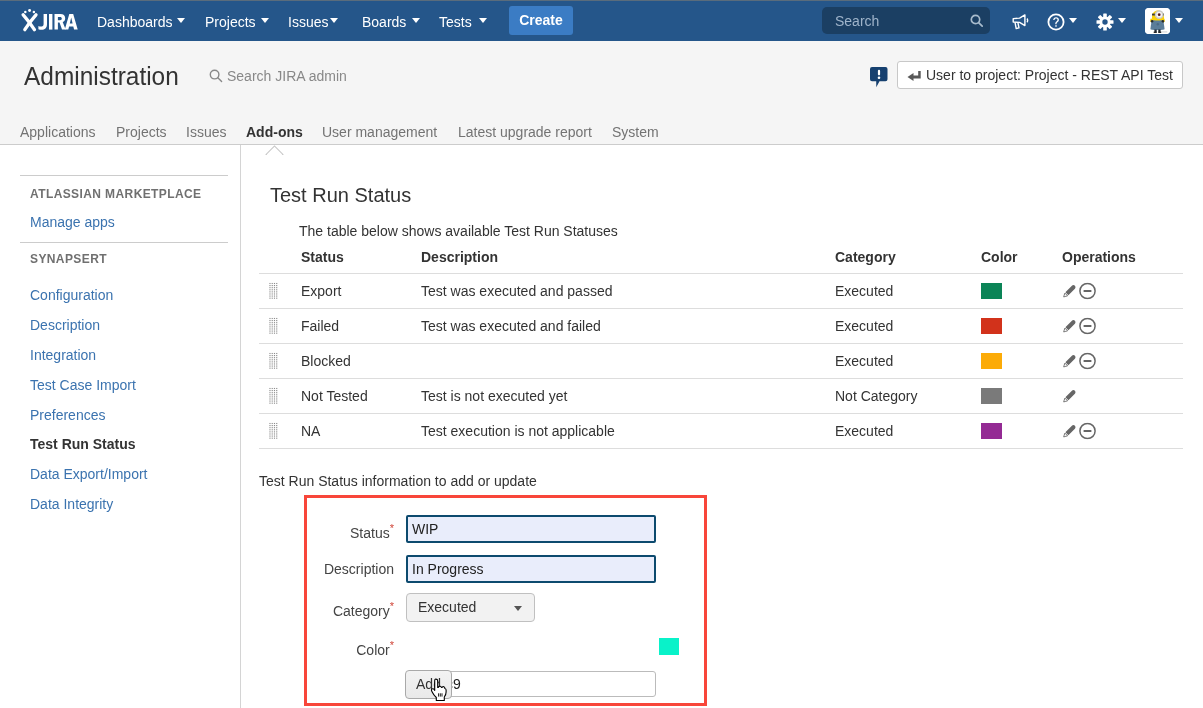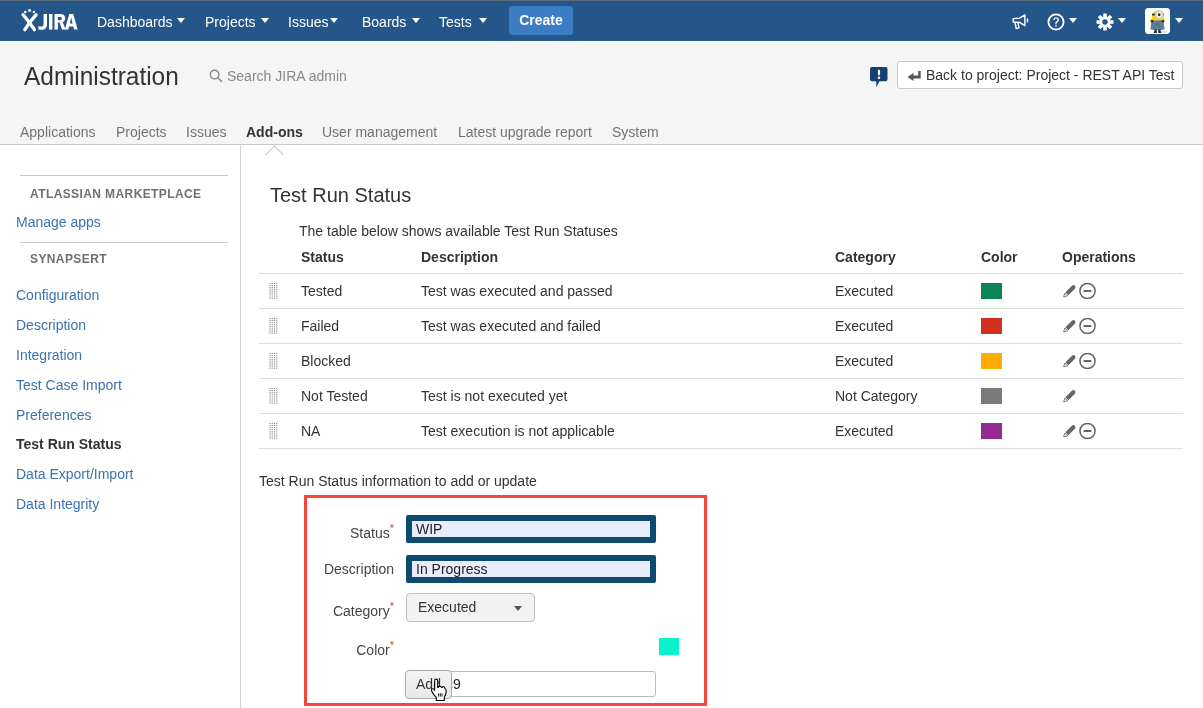--- a/index.html
+++ b/index.html
@@ -26,39 +26,39 @@
 #backbtn span { position:absolute; left:28px; top:5px; font-size:14px; color:#333; white-space:nowrap; }
 .tab { position:absolute; top:124px; font-size:14px; color:#737373; white-space:nowrap; }
 .tab.active { color:#333; font-weight:bold; }
 #notchwrap { position:absolute; left:258px; top:145px; width:34px; height:10px; overflow:hidden; }
 #notchborder { position:absolute; left:10px; top:3px; width:13px; height:13px; background:#fff; border:1px solid #c8c8c8; transform:rotate(45deg); }
 
 
 #vline { left:240px; top:145px; width:1px; height:563px; background:#d4d4d4; }
 .srule { position:absolute; left:20px; width:208px; height:1px; background:#ccc; }
 .shead { position:absolute; left:30px; font-size:12px; font-weight:bold; color:#707070; letter-spacing:0.4px; }
-.slink { position:absolute; left:16px; font-size:14px; color:#3b73af; white-space:nowrap;text-align:center; }
+.slink { position:absolute; left:30px; font-size:14px; color:#3b73af; white-space:nowrap;text-align:center; }
 .slink.active { color:#333; font-weight:bold; }
 
 
 #h2trs { position:absolute; left:270px; top:184px; font-size:20px; color:#333; }
 #para1 { position:absolute; left:259px; top:223px; font-size:14px; color:#333;margin-left:40px; }
 #tbl { position:absolute; left:259px; top:241px; width:924px; }
 #tbl .hrow { position:relative; height:33px; border-bottom:1px solid #ddd; }
 #tbl .row { position:relative; height:35px; border-bottom:1px solid #ddd; }
 #tbl .c { position:absolute; top:50%; transform:translateY(-50%); font-size:14px; color:#333; white-space:nowrap; }
 #tbl .hrow .c { font-weight:bold; }
 .swatch { position:absolute; left:722px; top:50%; transform:translateY(-50%); width:21px; height:16px; }
 .opsvg { position:absolute; top:50%; transform:translateY(-50%); }
 
 #para2 { position:absolute; left:259px; top:473px; font-size:14px; color:#333; }
 #redbox { position:absolute; left:304px; top:495px; width:403px; height:211px; border:3px solid #f8463a; }
 .flabel { position:absolute; left:276px; width:118px; text-align:right; font-size:14px; color:#444; white-space:nowrap; }
 .flabel sup { color:#d04437; font-size:11px; }
-.finput { position:absolute; left:406px; width:250px; height:28px; border:6px solid #0c4a6e; background:#e9edfb; font-size:14px; color:#222; line-height:26px; padding-left:4px; border-radius:2px; }
+.finput { position:absolute; left:406px; width:250px; height:28px; border:2px solid #0c4a6e; background:#e9edfb; font-size:14px; color:#222; line-height:26px; padding-left:4px; border-radius:2px; }
 #colorinput { background:#fff; border:1px solid #bbb; height:26px; line-height:24px; border-radius:3px; }
 #catsel { position:absolute; left:406px; top:593px; width:129px; height:29px; background:#f2f2f2; border:1px solid #c0c0c0; border-radius:4px; font-size:14px; color:#333; line-height:27px; padding-left:11px; }
 #catsel .dcaret { position:absolute; right:12px; top:12px; width:0; height:0; border-left:4px solid transparent; border-right:4px solid transparent; border-top:5px solid #555; }
 #cswatch { position:absolute; left:659px; top:638px; width:20px; height:17px; background:#09f2c9; }
 #addbtn { position:absolute; left:405px; top:670px; width:47px; height:29px; background:linear-gradient(#f3f3f3,#e9e9e9); border:1px solid #a9a9a9; border-radius:4px; font-size:14px; color:#333; text-align:center; line-height:27px; }
 </style>
 </head>
 <body>
 <div id="page">
   <div class="abs" id="topline"></div>
@@ -84,20 +84,27 @@
       <div class="navcaret" style="left:177px"></div>
     <div class="navitem" style="left:205px">Projects</div>
       <div class="navcaret" style="left:261px"></div>
     <div class="navitem" style="left:288px">Issues</div>
       <div class="navcaret" style="left:330px"></div>
     <div class="navitem" style="left:362px">Boards</div>
       <div class="navcaret" style="left:412px"></div>
     <div class="navitem" style="left:439px">Tests</div>
       <div class="navcaret" style="left:479px"></div>
     <div id="createbtn">Create</div>
+    <div id="navsearch">
+        <span>Search</span>
+      <svg class="abs" style="left:147px;top:6px" width="16" height="16" viewBox="0 0 16 16">
+        <circle cx="6.5" cy="6.5" r="4.2" fill="none" stroke="#a9bccd" stroke-width="1.7"></circle>
+        <line x1="9.6" y1="9.6" x2="13.2" y2="13.2" stroke="#a9bccd" stroke-width="1.7" stroke-linecap="round"></line>
+      </svg>
+    </div>
     <svg class="abs" style="left:1011px;top:13px" width="18" height="16" viewBox="0 0 18 16">
       <g fill="none" stroke="#fff" stroke-width="1.4" stroke-linejoin="round">
         <path d="M2.2,4.6 L8.6,4.1 L13.9,0.9 L13.9,11.6 L8.6,8.4 L2.2,8.0 Z"></path>
         <path d="M4.0,8.3 L5.2,14.5 L8.0,13.9 L6.9,8.5"></path>
         <path d="M15.9,4.6 C16.9,5.4 16.9,7.4 15.9,8.2"></path>
       </g>
     </svg>
     <svg class="abs" style="left:1047px;top:12px" width="18" height="18" viewBox="0 0 18 18">
       <circle cx="9" cy="9" r="7.6" fill="none" stroke="#fff" stroke-width="1.8"></circle>
       <path d="M6.2,7.1 C6.2,5.4 7.4,4.3 9.1,4.3 C10.8,4.3 11.9,5.3 11.9,6.8 C11.9,8.0 11.3,8.6 10.5,9.2 C9.8,9.7 9.6,10.0 9.6,10.8 L9.6,11.2 L8.3,11.2 L8.3,10.6 C8.3,9.6 8.6,9.0 9.4,8.4 C10.2,7.8 10.5,7.4 10.5,6.8 C10.5,6.0 9.9,5.5 9.0,5.5 C8.1,5.5 7.5,6.1 7.5,7.1 Z" fill="#fff"></path>
@@ -153,21 +160,21 @@
   <div id="adminsearchtxt">Search JIRA admin</div>
   <svg class="abs" style="left:870px;top:67px" width="18" height="21" viewBox="0 0 18 21">
     <path d="M2,0 h13.5 a2,2 0 0 1 2,2 v10.2 a2,2 0 0 1 -2,2 h-6 l-3.2,6 l-0.1,-6 h-4.2 a2,2 0 0 1 -2,-2 v-10.2 a2,2 0 0 1 2,-2 Z" fill="#16406f"></path>
     <rect x="7.9" y="2.8" width="2.2" height="5.6" rx="1.1" fill="#fff"></rect>
     <circle cx="9" cy="10.7" r="1.3" fill="#fff"></circle>
   </svg>
   <div id="backbtn">
     <svg class="abs" style="left:9px;top:8px" width="15" height="13" viewBox="0 0 15 13">
       <path d="M0.5,7 L6.5,3 L6.5,5.4 L11.2,5.4 L11.2,1 L13.7,1 L13.7,8.6 L6.5,8.6 L6.5,11 Z" fill="#585858"></path>
     </svg>
-    <span>Back to project: Project - REST API Test</span>
+    <span>User to project: Project - REST API Test</span>
   </div>
   <div class="tab" style="left:20px">Applications</div>
   <div class="tab" style="left:116px">Projects</div>
   <div class="tab" style="left:186px">Issues</div>
   <div class="tab active" style="left:246px">Add-ons</div>
   <div class="tab" style="left:322px">User management</div>
   <div class="tab" style="left:458px">Latest upgrade report</div>
   <div class="tab" style="left:612px">System</div>
   <div id="notchwrap">
       <div id="notchborder"></div>
@@ -227,21 +234,21 @@
           <rect x="7.15" y="10.90" width="1.15" height="1.15" fill="#8d8d8d"></rect>
           <rect x="0.40" y="13.00" width="1.15" height="1.15" fill="#8d8d8d"></rect>
           <rect x="2.65" y="13.00" width="1.15" height="1.15" fill="#8d8d8d"></rect>
           <rect x="4.90" y="13.00" width="1.15" height="1.15" fill="#8d8d8d"></rect>
           <rect x="7.15" y="13.00" width="1.15" height="1.15" fill="#8d8d8d"></rect>
           <rect x="0.40" y="15.10" width="1.15" height="1.15" fill="#8d8d8d"></rect>
           <rect x="2.65" y="15.10" width="1.15" height="1.15" fill="#8d8d8d"></rect>
           <rect x="4.90" y="15.10" width="1.15" height="1.15" fill="#8d8d8d"></rect>
           <rect x="7.15" y="15.10" width="1.15" height="1.15" fill="#8d8d8d"></rect>
         </svg>
-      <div class="c" style="left:42px">Tested</div>
+      <div class="c" style="left:42px">Export</div>
       <div class="c" style="left:162px">Test was executed and passed</div>
       <div class="c" style="left:576px">Executed</div>
       <div class="swatch" style="background:#0b8457"></div>
       <svg class="opsvg" style="left:803px" width="15" height="15" viewBox="0 0 15 15">
           <path d="M3.4,8.8 L9.9,2.2 C10.7,1.4 12.1,1.4 12.9,2.2 C13.7,3.0 13.7,4.4 12.9,5.2 L6.4,11.8 Z" fill="#666"></path>
           <path d="M2.9,9.6 L5.6,12.3 L3.2,13.0 L1.7,13.4 L2.1,11.9 Z" fill="#fff" stroke="#666" stroke-width="0.9" stroke-linejoin="round"></path>
         </svg>
         <svg class="opsvg" style="left:820px" width="17" height="17" viewBox="0 0 17 17">
           <circle cx="8.5" cy="8.5" r="7.6" fill="none" stroke="#666" stroke-width="1.5"></circle>
           <line x1="4.6" y1="8.5" x2="12.4" y2="8.5" stroke="#666" stroke-width="2"></line>

